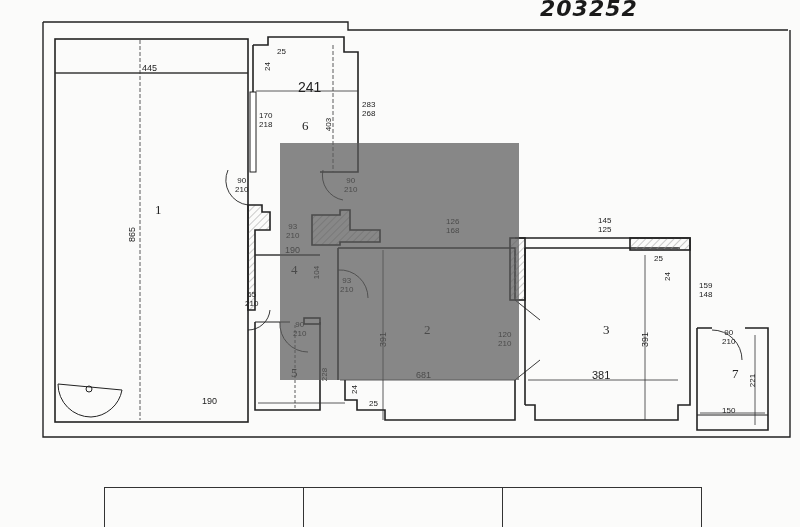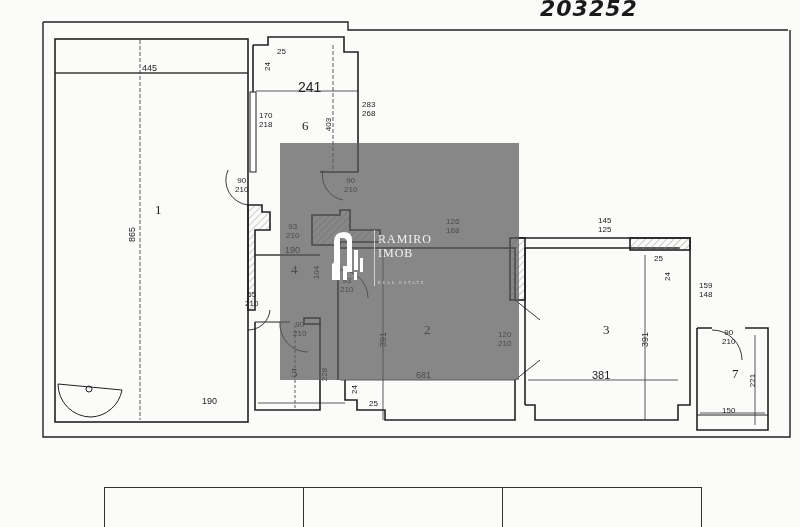--- a/index.html
+++ b/index.html
@@ -153,36 +153,20 @@
   <div class="lbl" style="left:722px;top:328px;"><span>90</span><br><span>210</span></div>
 
   <div class="lbl" style="left:277px;top:47px;">25</div>
   <div class="lbl vtext" style="left:263px;top:62px;">24</div>
   <div class="lbl" style="left:654px;top:254px;">25</div>
   <div class="lbl vtext" style="left:663px;top:272px;">24</div>
   <div class="lbl" style="left:369px;top:399px;">25</div>
   <div class="lbl vtext" style="left:350px;top:385px;">24</div>
 
   <div class="overlay"></div>
-  <div class="logo">
-    <svg width="40" height="58" viewBox="0 0 40 58" style="position:absolute;left:0;top:0;">
-      <g fill="#ffffff">
-        <path d="M4 14 Q4 4 14 4 Q22 4 22 12 L22 44 L17 44 L17 14 Q17 10 12 10 L10 10 L10 44 L4 44 Z"></path>
-        <rect x="24" y="22" width="4" height="20"></rect>
-        <rect x="30" y="30" width="3" height="14"></rect>
-        <path d="M2 52 L2 36 L10 30 L10 52 Z"></path>
-        <rect x="13" y="38" width="4" height="14"></rect>
-        <rect x="24" y="44" width="3" height="8"></rect>
-      </g>
-    </svg>
-    <div style="position:absolute;left:44px;top:2px;width:1px;height:56px;background:#d0d0d0;"></div>
-    <div class="logo-text1">RAMIRO</div>
-    <div class="logo-text2">IMOB</div>
-    <div class="logo-sub">REAL ESTATE</div>
-  </div>
 
   <table class="legend">
     <tbody>
     <tr style="height:10px;">
       <td></td>
       <td></td>
       <td></td>
     </tr>
   </tbody>
     </table>

